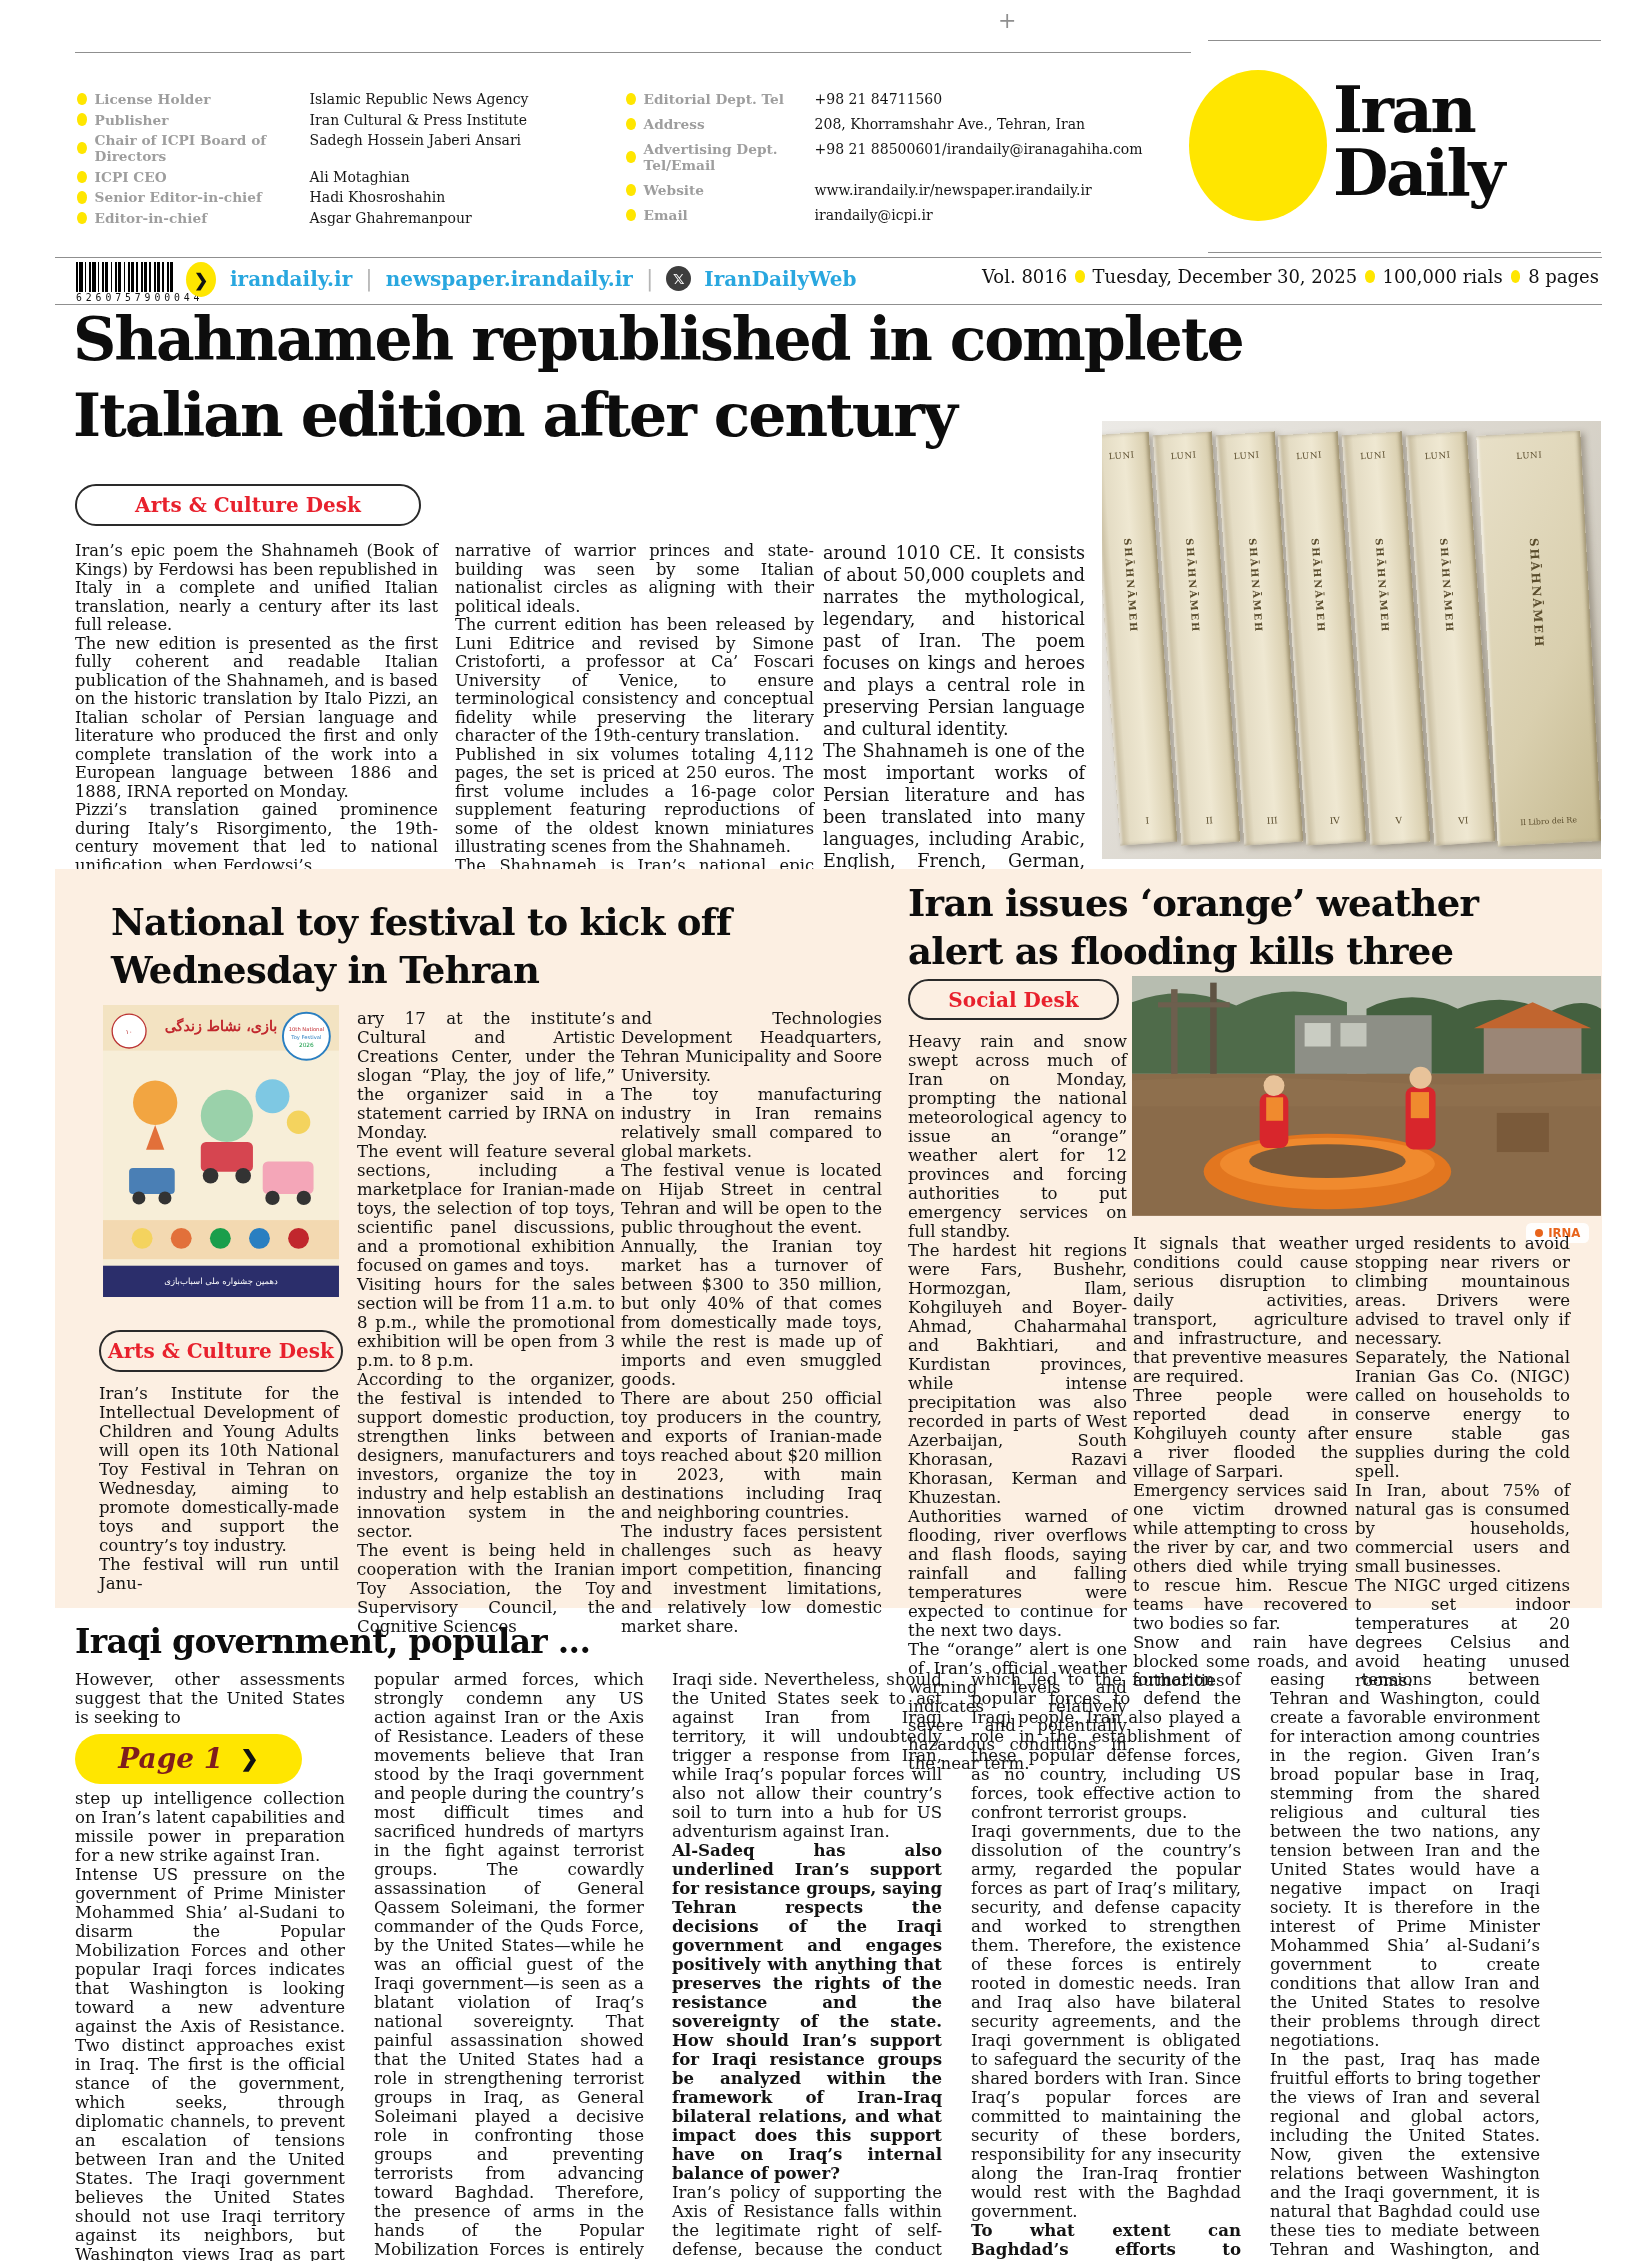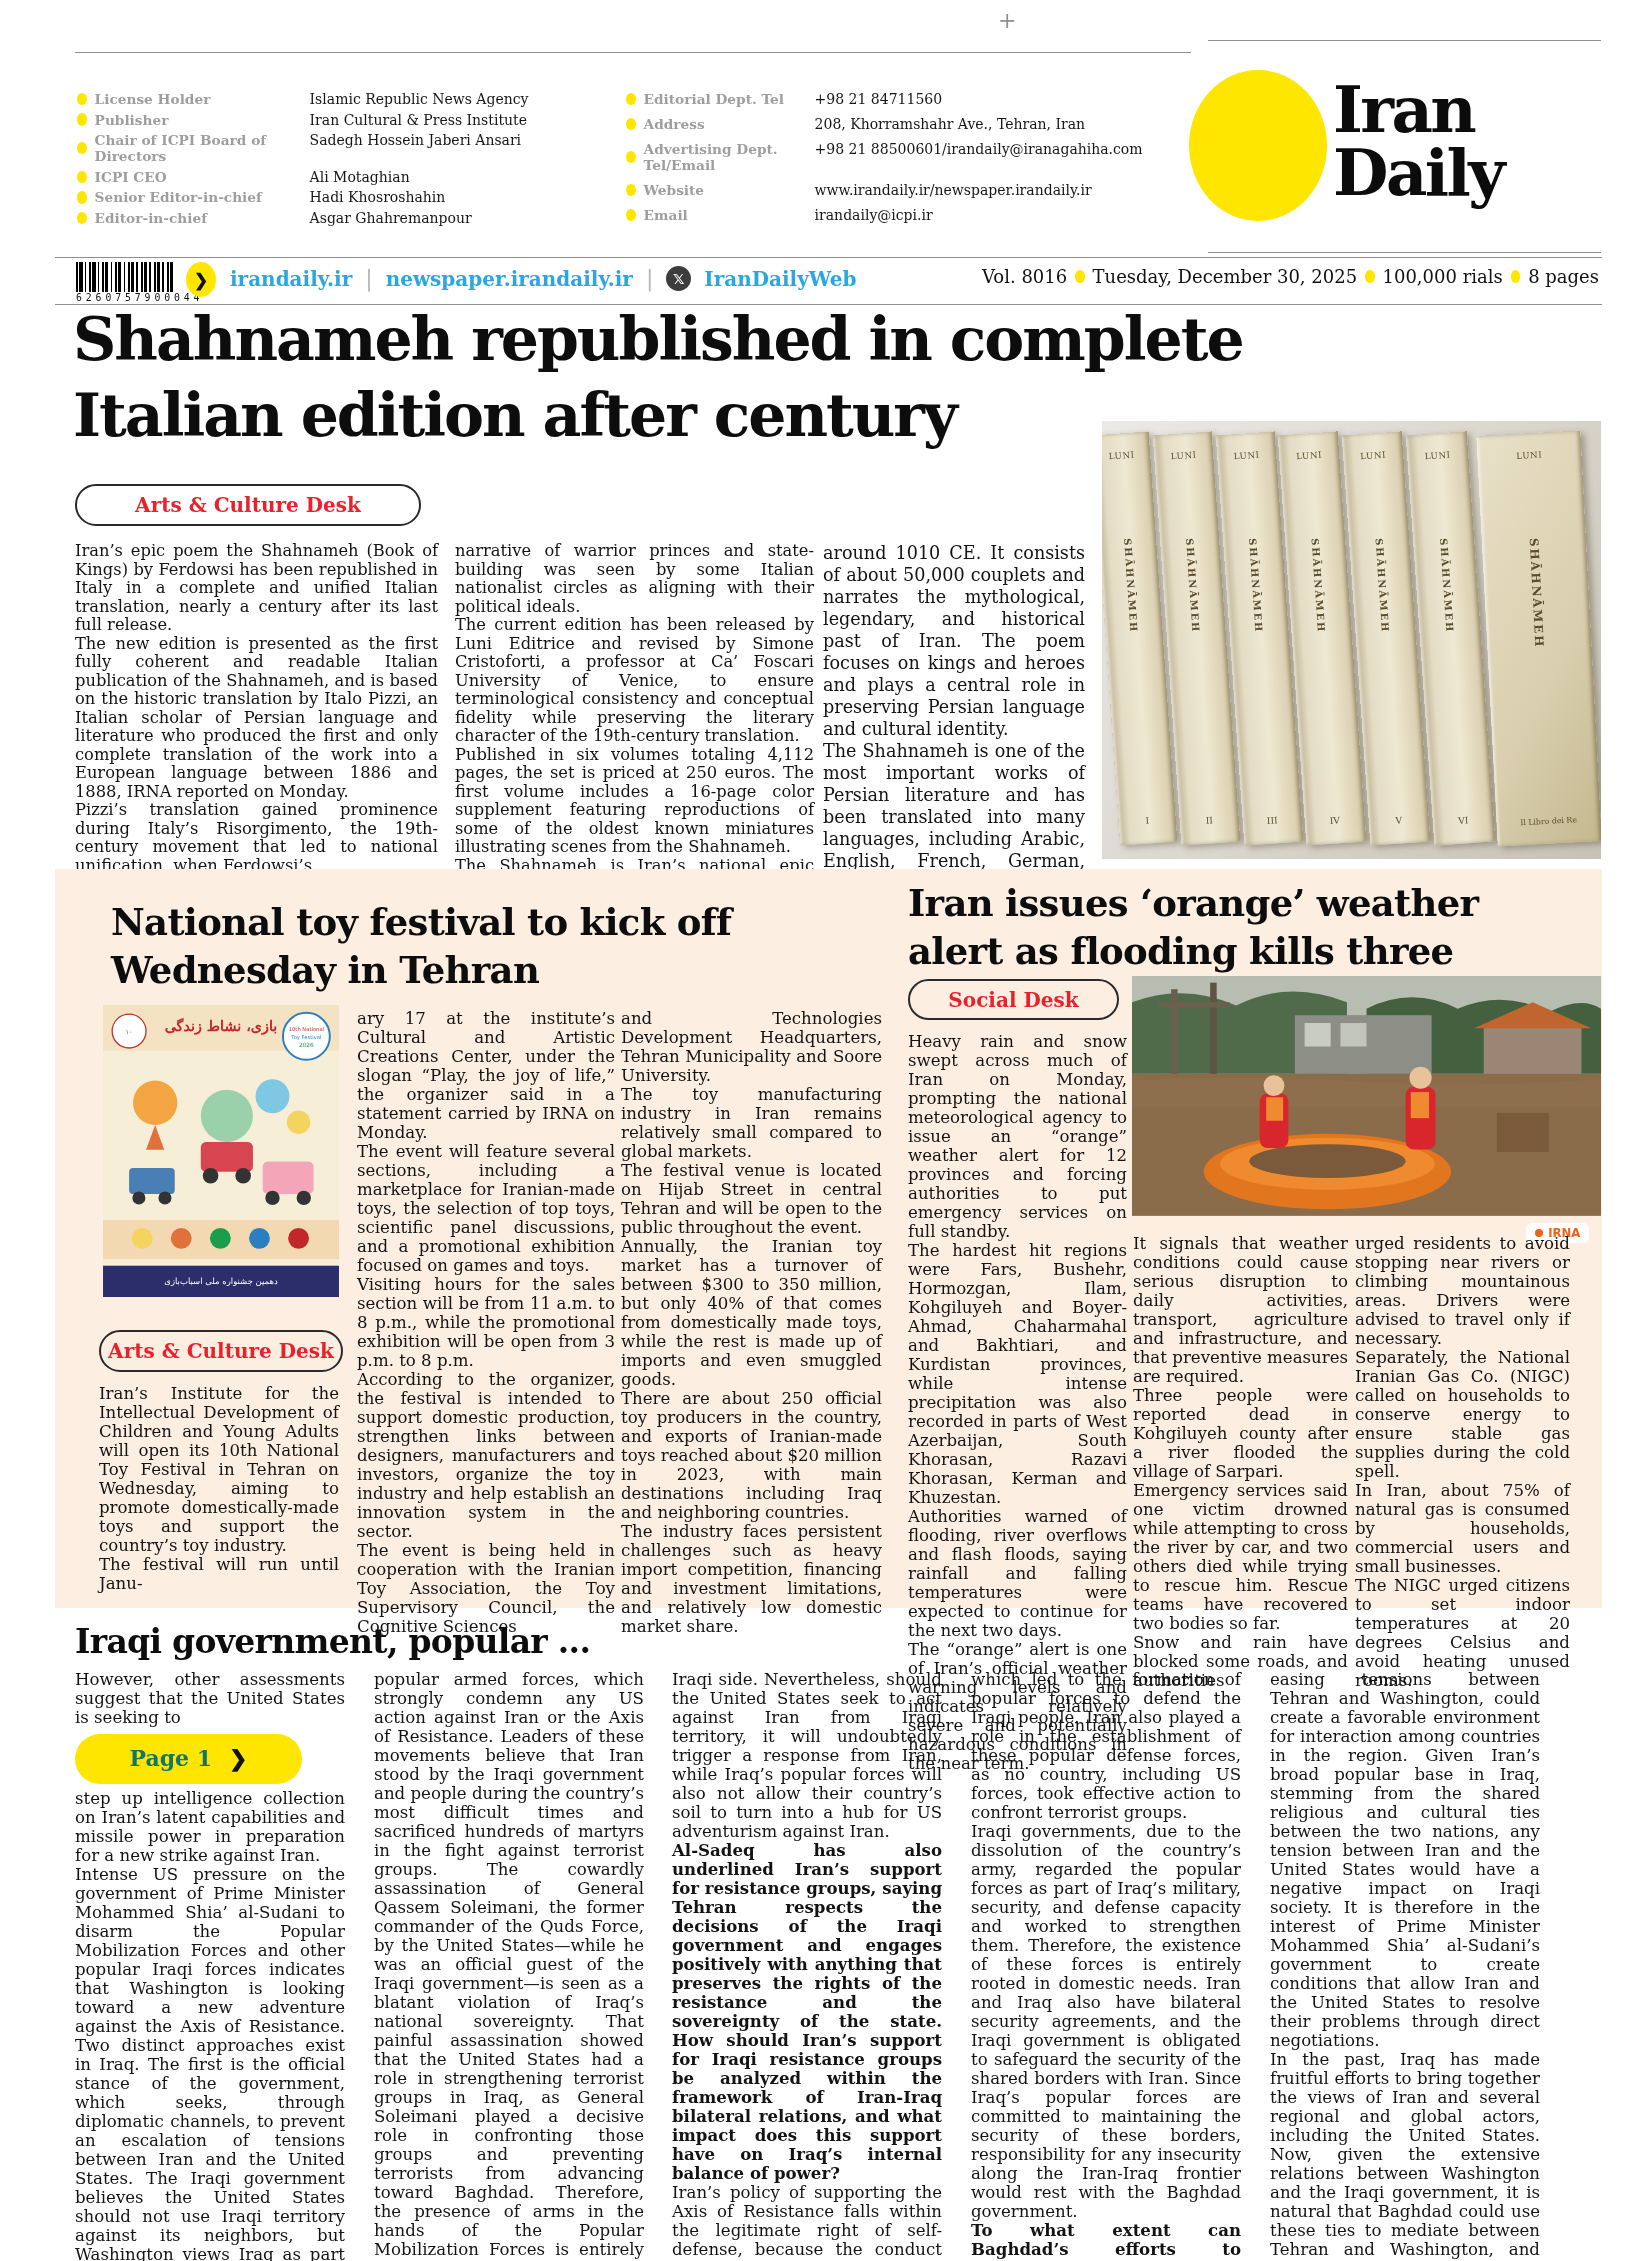--- a/index.html
+++ b/index.html
@@ -60,21 +60,21 @@
   .spine .pub{font-size:8.5px;color:#5a4c2c;margin-top:17px;letter-spacing:0.7px;}
   .spine .vtitle{writing-mode:vertical-rl;font-size:9.8px;color:#5a4c2c;letter-spacing:2px;margin-top:78px;font-weight:bold;}
   .spine .numeral{margin-top:auto;margin-bottom:18px;font-size:9px;color:#5a4c2c;}
   .irna-badge{position:absolute;background:rgba(255,255,255,.92);border-radius:5.2px;display:flex;align-items:center;
     gap:5.2px;padding:2.6px 9px;font-family:"DejaVu Sans",sans-serif;font-weight:bold;font-size:11.7px;color:#e8641b;}
   .irna-badge .odot{width:7.8px;height:7.8px;border-radius:50%;background:#e8641b;}
 
   
   .page-pill{float:left;width:227px;height:50px;background:#ffe600;border-radius:29px;display:flex;align-items:center;
     justify-content:center;gap:17px;margin:6.5px 13px 5.2px 0;}
-  .page-pill .ptxt{color:#0f766e;font-weight:bold;font-size:22px;}
+  .page-pill .ptxt{color:#7f1d1d;font-weight:bold;font-style:italic;font-size:28px;}
   .page-pill .pchev{color:#111;font-weight:bold;font-size:22px;}
 </style>
 </head>
 <body>
 
 <div class="crosshair" style="left:998px;top:7.8px;">+</div>
 <div class="hairline" style="left:75px;top:52px;width:1116px;"></div>
 <div class="hairline" style="left:1208px;top:40px;width:393px;"></div>
 <div class="hairline" style="left:1208px;top:252px;width:393px;"></div>
 

